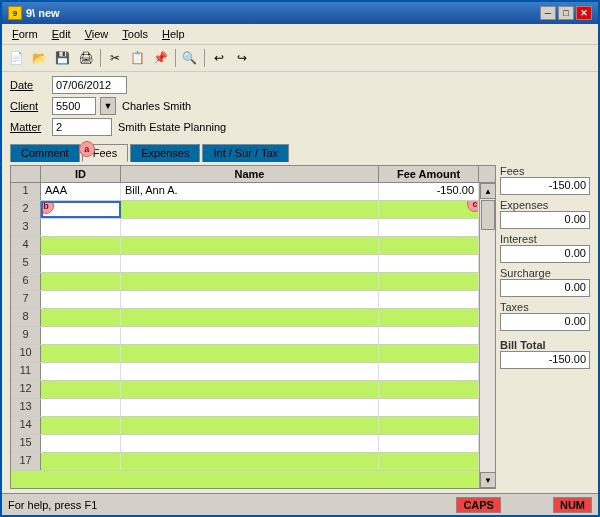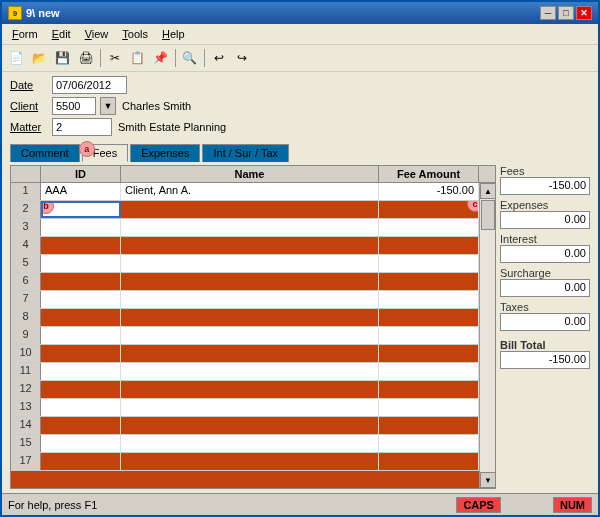--- a/index.html
+++ b/index.html
@@ -217,21 +217,21 @@
       display: flex;
       flex: 1;
       padding: 4px 8px;
       gap: 4px;
       overflow: hidden;
     }
 
     .table-area {
       flex: 1;
       border: 1px solid #888;
-      background: #c2410c;
+      background: #bef264;
       display: flex;
       flex-direction: column;
       overflow: hidden;
     }
 
     .table-header {
       display: grid;
       grid-template-columns: 30px 80px 1fr 100px 16px;
       background: #d4d0c8;
       border-bottom: 1px solid #888;
@@ -494,21 +494,21 @@
         <div class="th name">Name</div>
         <div class="th fee">Fee Amount</div>
         <div class="th scrollpad"></div>
       </div>
       <div class="table-scroll-wrapper">
         <div class="table-rows-area">
 
           <div class="table-row">
             <div class="td row-num">1</div>
             <div class="td">AAA</div>
-            <div class="td">Client, Ann A.</div>
+            <div class="td">Bill, Ann A.</div>
             <div class="td fee-amt">-150.00</div>
           </div>
 
           <div class="table-row" style="position:relative;">
             <div class="td row-num">2</div>
             <div class="td td-input-cell" style="position:relative; border: 2px solid #316ac5; padding:0;">
               <span class="annotation-badge" style="top:-5px; left:-5px; z-index:10;">b</span>
               <input type="text" style="width: 100%; height: 100%; border: none; outline: none; font-size: 11px; padding: 0px 2px;">
             </div>
             <div class="td"></div>

